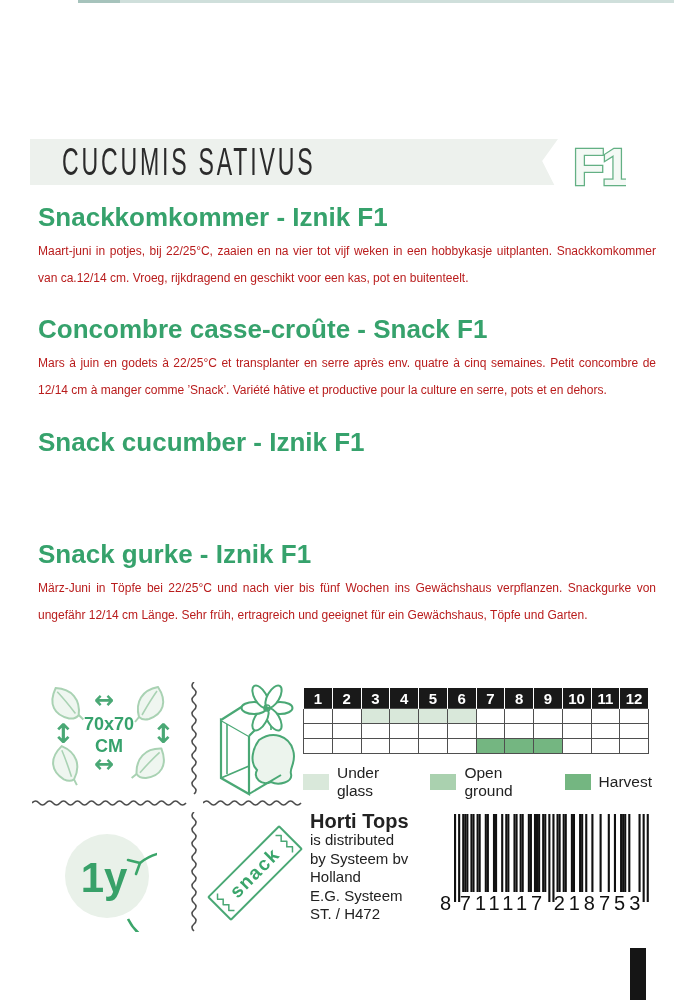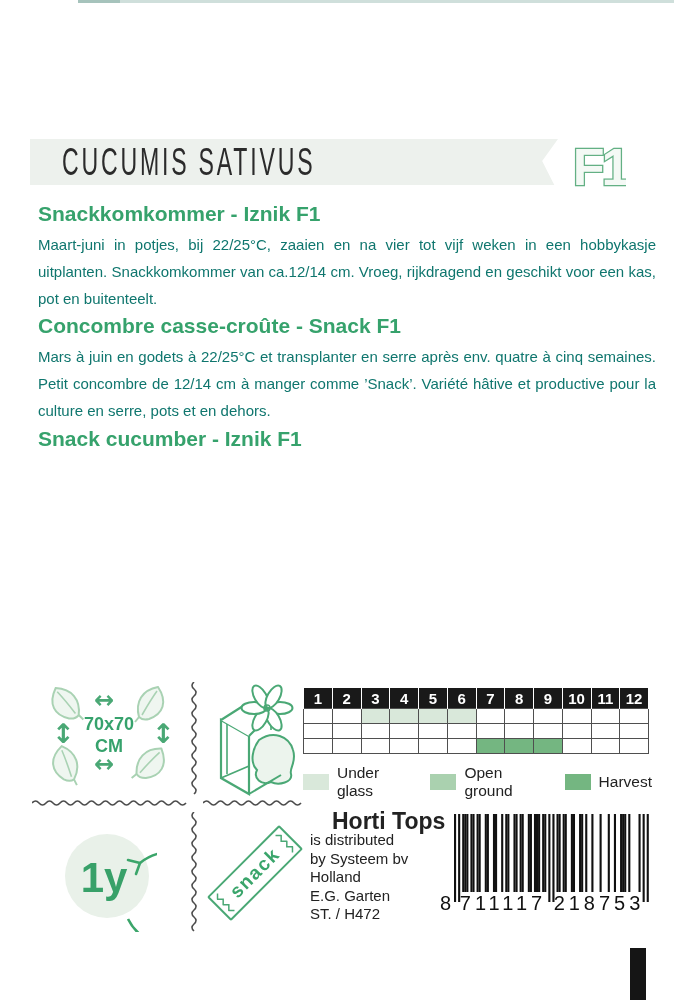--- a/index.html
+++ b/index.html
@@ -12,22 +12,22 @@
 
   
   .banner{position:absolute;left:30px;top:139px;width:528px;height:46px;background:#edf1ed;
           clip-path:polygon(0 0,100% 0,97% 48%,99.3% 100%,0 100%);display:flex;align-items:center;}
   .banner-title{display:inline-block;margin-left:32px;font-size:33px;font-weight:400;color:#2b2b2b;
           letter-spacing:4px;white-space:nowrap;transform:scale(0.70,1.18);transform-origin:left center;}
   .f1-badge{position:absolute;left:574px;top:133px;}
 
   
   .sec{position:absolute;left:38px;width:618px;}
-  .sec .hd{margin:0 0 5px 0;font-size:21px;font-weight:bold;color:#36a26c;}
-  .sec .bd{margin:0;font-size:15px;line-height:27px;color:#0f766e;text-align:justify;}
+  .sec .hd{margin:0 0 5px 0;font-size:26px;font-weight:bold;color:#36a26c;}
+  .sec .bd{margin:0;font-size:12px;line-height:27px;color:#b91c1c;text-align:justify;}
   .sec-nl{top:202px;} .sec-fr{top:314px;} .sec-en{top:427px;} .sec-de{top:539px;}
 
   
   .wavy{position:absolute;}
   .cellA{position:absolute;left:30px;top:680px;width:158px;height:115px;}
   .leaf{position:absolute;width:40px;height:40px;}
   .arrow-h{position:absolute;font-family:"DejaVu Sans",sans-serif;font-size:24px;color:#4aa875;font-weight:bold;}
   .arrow-v{position:absolute;font-family:"DejaVu Sans",sans-serif;font-size:27px;color:#4aa875;font-weight:bold;}
   .spacing-txt{position:absolute;left:36px;top:33px;width:86px;text-align:center;
                color:#36a26c;font-weight:bold;font-size:18px;line-height:22px;}
@@ -43,21 +43,21 @@
   .cal-table{position:absolute;left:303px;top:688px;width:346px;border-collapse:collapse;table-layout:fixed;}
   .cal-table th{background:#191919;color:#fff;font-size:15px;font-weight:bold;height:20px;
                 border-left:1.5px solid #fff;border-right:1.5px solid #fff;padding:0;text-align:center;}
   .cal-table td{border:1.2px solid #4f4f4f;height:14px;padding:0;background:#fff;}
   .legend{position:absolute;left:303px;top:764px;display:flex;align-items:center;font-size:15.5px;color:#222;}
   .legend .sw{width:30px;height:16px;margin-right:8px;}
   .legend .lb{margin-right:22px;}
 
   
   .dist{position:absolute;left:310px;top:811px;color:#222;font-size:15px;line-height:18.5px;}
-  .dist .nm{font-size:23px;font-weight:bold;line-height:20px;margin-left:22px;}
+  .dist .nm{font-size:20px;font-weight:bold;line-height:20px;}
   .barcode{position:absolute;left:430px;top:812px;}
   .blacktab{position:absolute;left:630px;top:948px;width:16px;height:52px;background:#151515;}
 
   svg text{font-family:"Liberation Sans",sans-serif;}
 </style>
 </head>
 <body>
 
 <div class="page">
 
@@ -74,20 +74,24 @@
   <div class="sec sec-nl">
     <div class="hd">Snackkomkommer - Iznik F1</div>
     <p class="bd">Maart-juni in potjes, bij 22/25°C, zaaien en na vier tot vijf weken in een hobbykasje uitplanten. Snackkomkommer van ca.12/14 cm. Vroeg, rijkdragend en geschikt voor een kas, pot en buitenteelt.</p>
   </div>
   <div class="sec sec-fr">
     <div class="hd">Concombre casse-croûte - Snack F1</div>
     <p class="bd">Mars à juin en godets à 22/25°C et transplanter en serre après env. quatre à cinq semaines. Petit concombre de 12/14 cm à manger comme ’Snack’. Variété hâtive et productive pour la culture en serre, pots et en dehors.</p>
   </div>
   <div class="sec sec-en">
     <div class="hd">Snack cucumber - Iznik F1</div>
+  </div>
+  <div class="sec sec-de">
+    <div class="hd">Snack gurke - Iznik F1</div>
+    <p class="bd">März-Juni in Töpfe bei 22/25°C und nach vier bis fünf Wochen ins Gewächshaus verpflanzen. Snackgurke von ungefähr 12/14 cm Länge. Sehr früh, ertragreich und geeignet für ein Gewächshaus, Töpfe und Garten.</p>
   </div>
 
   <div class="cellA">
     <svg class="leaf" style="left:14px;top:4px;transform:scale(-1,1) rotate(8deg);" viewBox="0 0 40 40">
       <path d="M7 33 C3 18 10 6 26 3 C36 18 31 30 17 35 C13 36 9 35 7 33 Z" fill="#eff6f0" stroke="#a9d2b3" stroke-width="2"></path>
       <path d="M10 31 C14 24 20 14 25 7" fill="none" stroke="#a9d2b3" stroke-width="1.6"></path>
       <path d="M7 33 L3 38" fill="none" stroke="#a9d2b3" stroke-width="2"></path>
     </svg>
     <svg class="leaf" style="left:102px;top:4px;" viewBox="0 0 40 40">
       <path d="M7 33 C3 18 10 6 26 3 C36 18 31 30 17 35 C13 36 9 35 7 33 Z" fill="#eff6f0" stroke="#a9d2b3" stroke-width="2"></path>
@@ -239,21 +243,21 @@
     <span class="lb">Open ground</span>
     <div class="sw" style="background: rgb(116, 182, 129);"></div>
     <span class="lb">Harvest</span>
   </div>
 
   <div class="dist">
     <div class="nm">Horti Tops</div>
     <div>is distributed</div>
     <div>by Systeem bv</div>
     <div>Holland</div>
-    <div>E.G. Garten</div>
+    <div>E.G. Systeem</div>
     <div>ST. / H472</div>
   </div>
 
   <svg class="barcode" width="222" height="102">
     <g fill="#111">
         <rect x="24.00" y="2" width="2.11" height="88"></rect>
         <rect x="28.10" y="2" width="2.11" height="88"></rect>
         <rect x="32.20" y="2" width="2.11" height="78"></rect>
         <rect x="34.25" y="2" width="2.11" height="78"></rect>
         <rect x="36.30" y="2" width="2.11" height="78"></rect>

